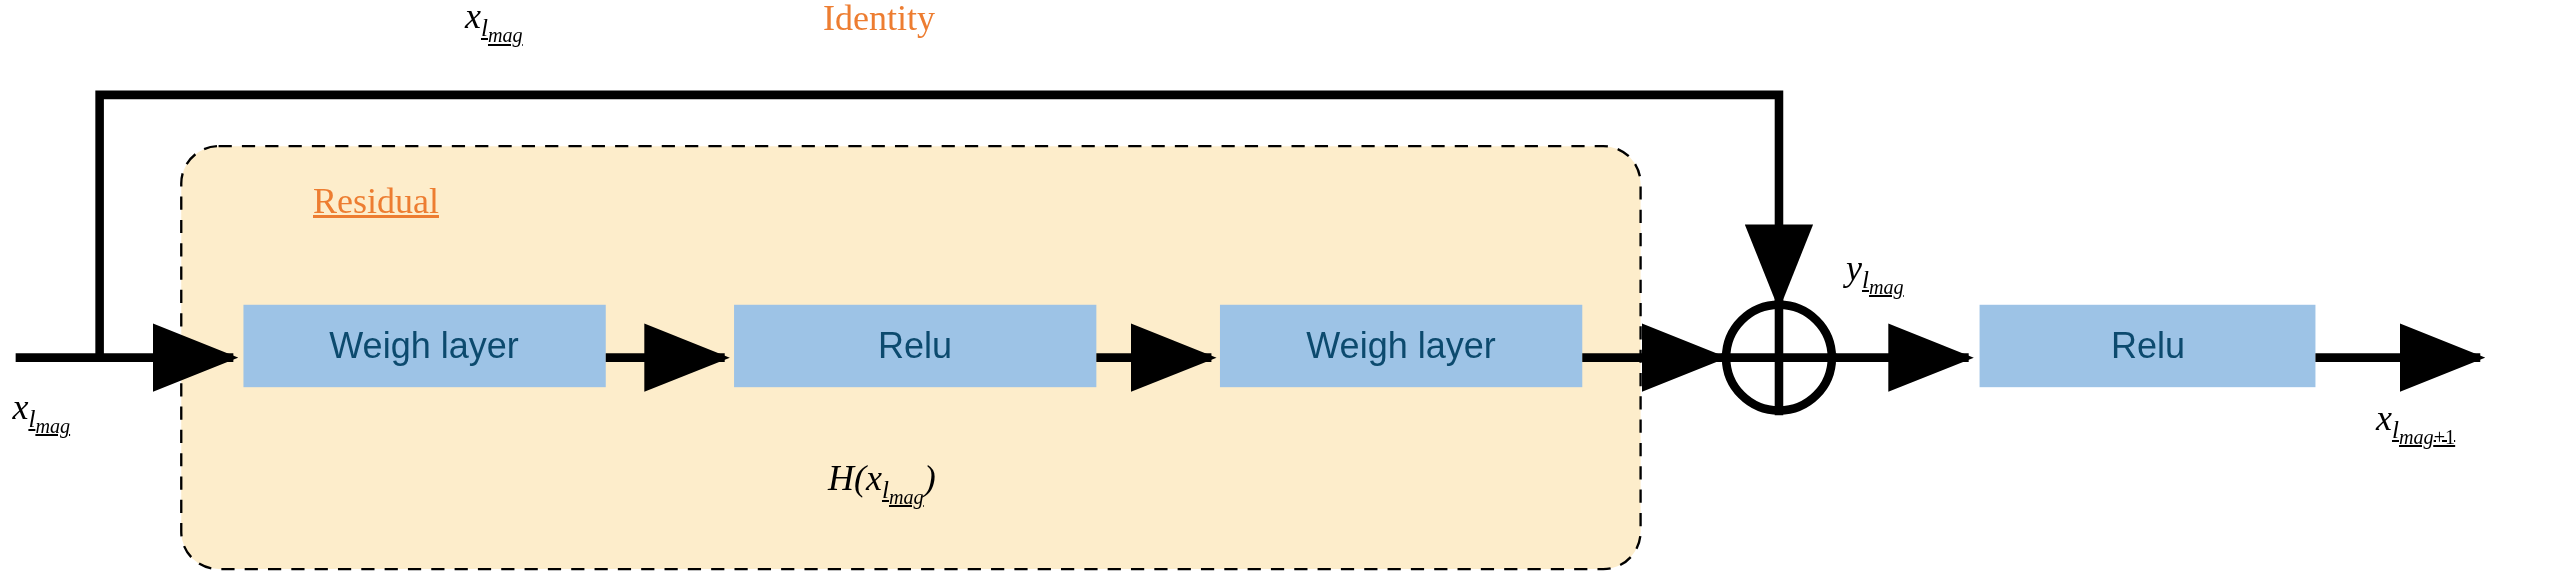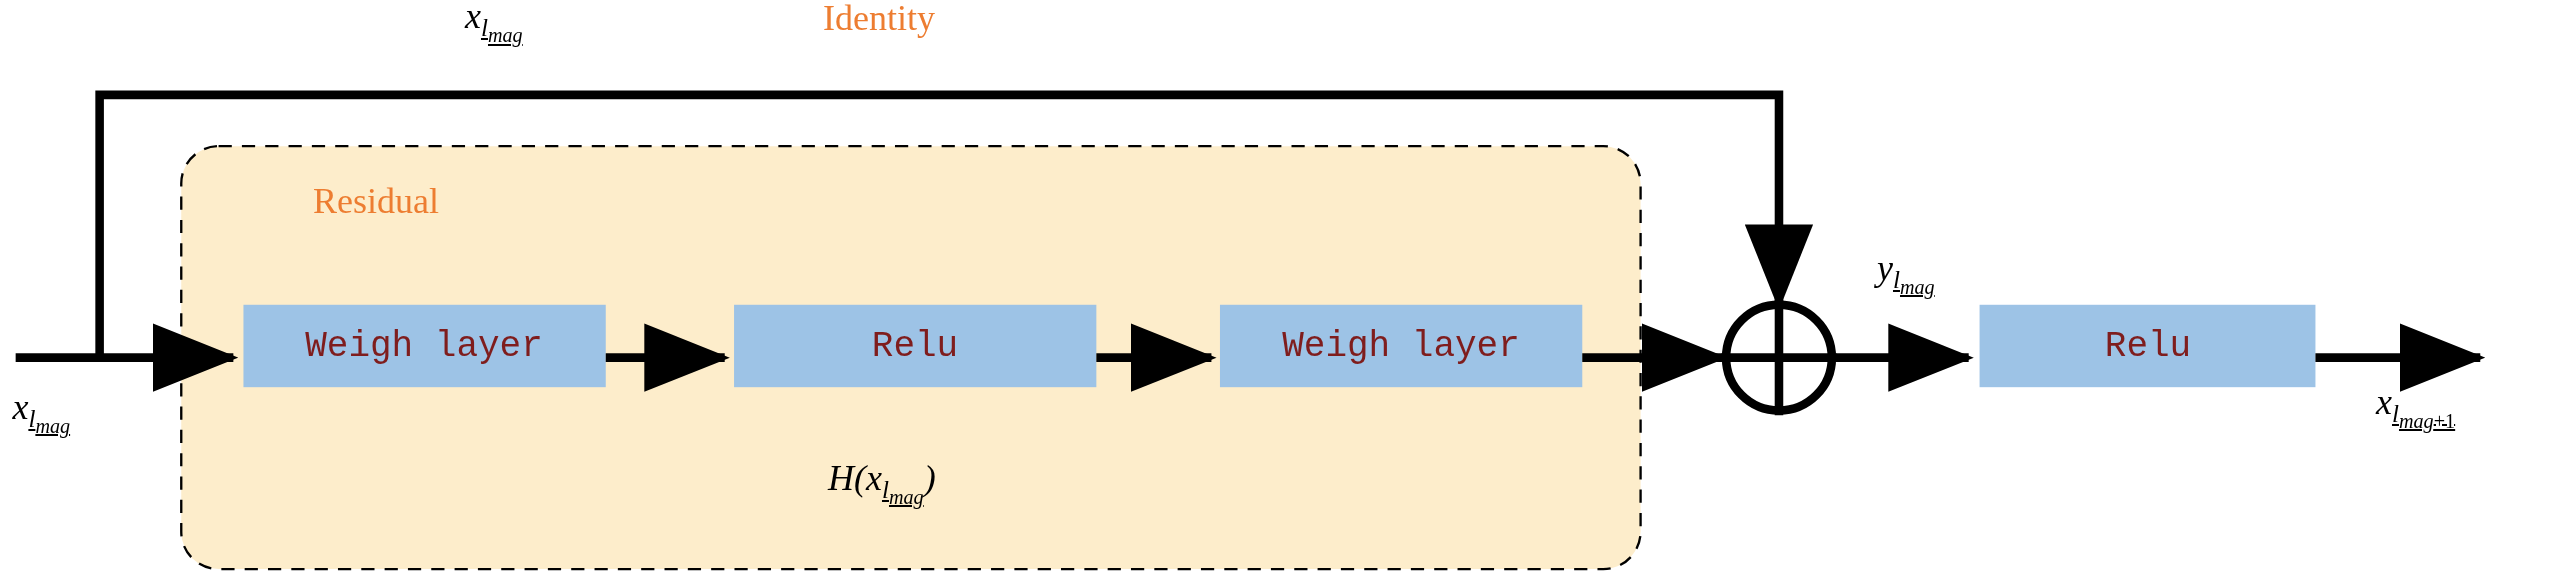--- a/index.html
+++ b/index.html
@@ -20,23 +20,23 @@
     left: 0;
     top: 0;
     width: 2576px;
     height: 580px;
   }
   .node-label {
     position: absolute;
     display: flex;
     align-items: center;
     justify-content: center;
-    font-family: Liberation Mono, monospace;
+    font-family: Liberation Sans, sans-serif;
     font-size: 36px;
-    color: #7f1d1d;
+    color: #0c4a6e;
     white-space: nowrap;
     pointer-events: none;
   }
   .region-label {
     position: absolute;
     font-family: "Liberation Serif", "DejaVu Serif", serif;
     font-size: 36px;
     color: #ED7D31;
     white-space: nowrap;
   }
@@ -106,35 +106,35 @@
 
     <line x1="2978" y1="460" x2="3190" y2="460" stroke="#000000" stroke-width="11" marker-end="url(#arrowhead)"></line>
   </svg>
 
   <div class="node-label" style="left:243px; top:305px; width:362px; height:82px;">Weigh layer</div>
   <div class="node-label" style="left:734px; top:305px; width:362px; height:82px;">Relu</div>
   <div class="node-label" style="left:1220px; top:305px; width:362px; height:82px;">Weigh layer</div>
   <div class="node-label" style="left:1980px; top:305px; width:336px; height:82px;">Relu</div>
 
   <div class="region-label" style="left:823px; top:-3.1px;">Identity</div>
-  <div class="region-label" style="left:313px; top:180px;">Residual</div>
+  <div class="region-label" style="left:313px; top:180px;text-decoration:underline;">Residual</div>
 
   <div class="math-label" style="left:465px; top:-1.6px;">
     <span>x</span><sub><span>l</span><sub><span>mag</span></sub></sub>
   </div>
 
   <div class="math-label" style="left:12.4px; top:389px;">
     <span>x</span><sub><span>l</span><sub><span>mag</span></sub></sub>
   </div>
 
-  <div class="math-label" style="left:1846px; top:250px;margin-left:31px;">
+  <div class="math-label" style="left:1846px; top:250px;">
     <span>y</span><sub><span>l</span><sub><span>mag</span></sub></sub>
   </div>
 
-  <div class="math-label" style="left:2376px; top:384px;">
+  <div class="math-label" style="left:2376px; top:400px;">
     <span>x</span><sub><span>l</span><sub><span>mag</span><span class="math-upright">+1</span></sub></sub>
   </div>
 
   <div class="math-label" style="left:828px; top:460px;">
     <span>H(</span><span>x</span><sub><span>l</span><sub><span>mag</span></sub></sub><span>)</span>
   </div>
 
 </div>
 
 

